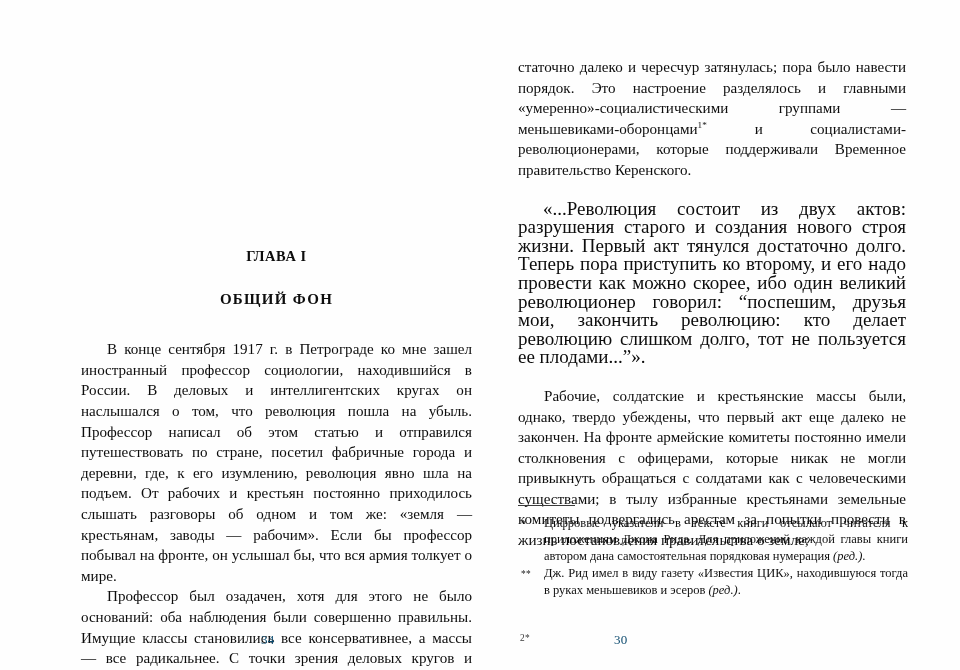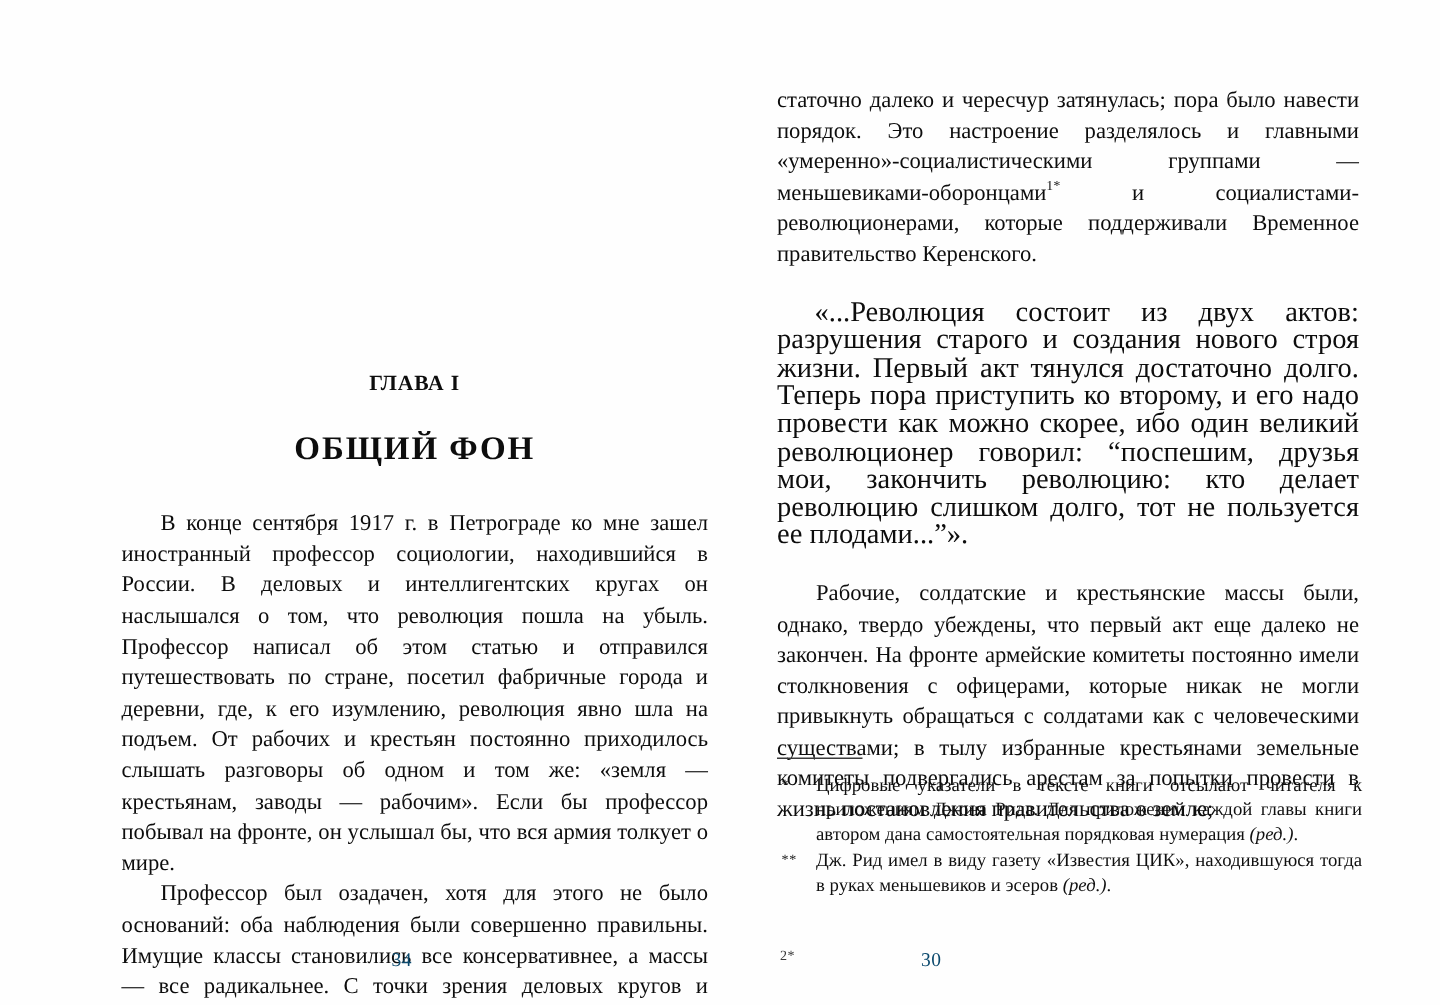--- a/index.html
+++ b/index.html
@@ -61,21 +61,21 @@
     font-weight: bold;
     font-size: 14.4px;
     letter-spacing: 0.6px;
     margin: 0 0 22px 0;
     -webkit-hyphens: none;
     hyphens: none;
   }
   .chapter-title {
     text-align: center;
     font-weight: bold;
-    font-size: 22px;
+    font-size: 15px;
     letter-spacing: 1.3px;
     margin: 0 0 30px 0;
     -webkit-hyphens: none;
     hyphens: none;
   }
 
   
   p.para {
     margin: 0;
     text-indent: 26px;

